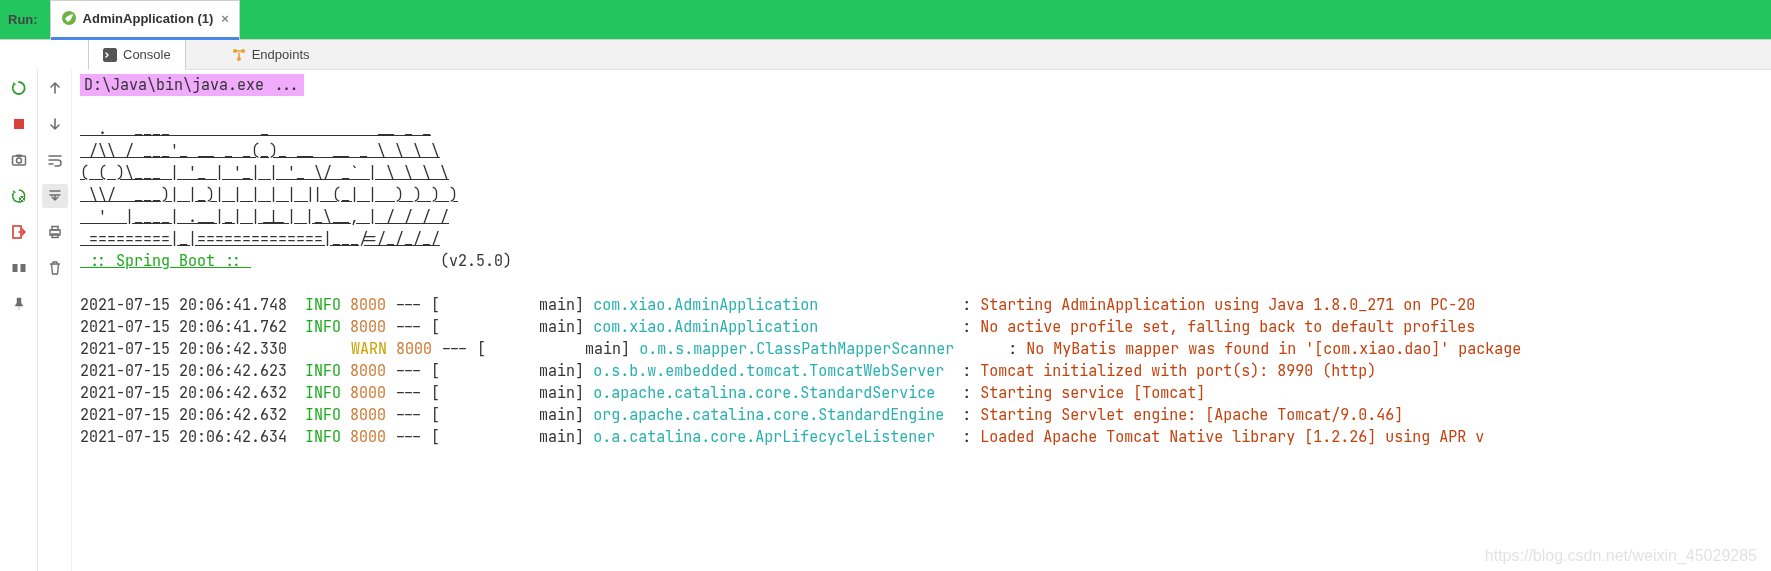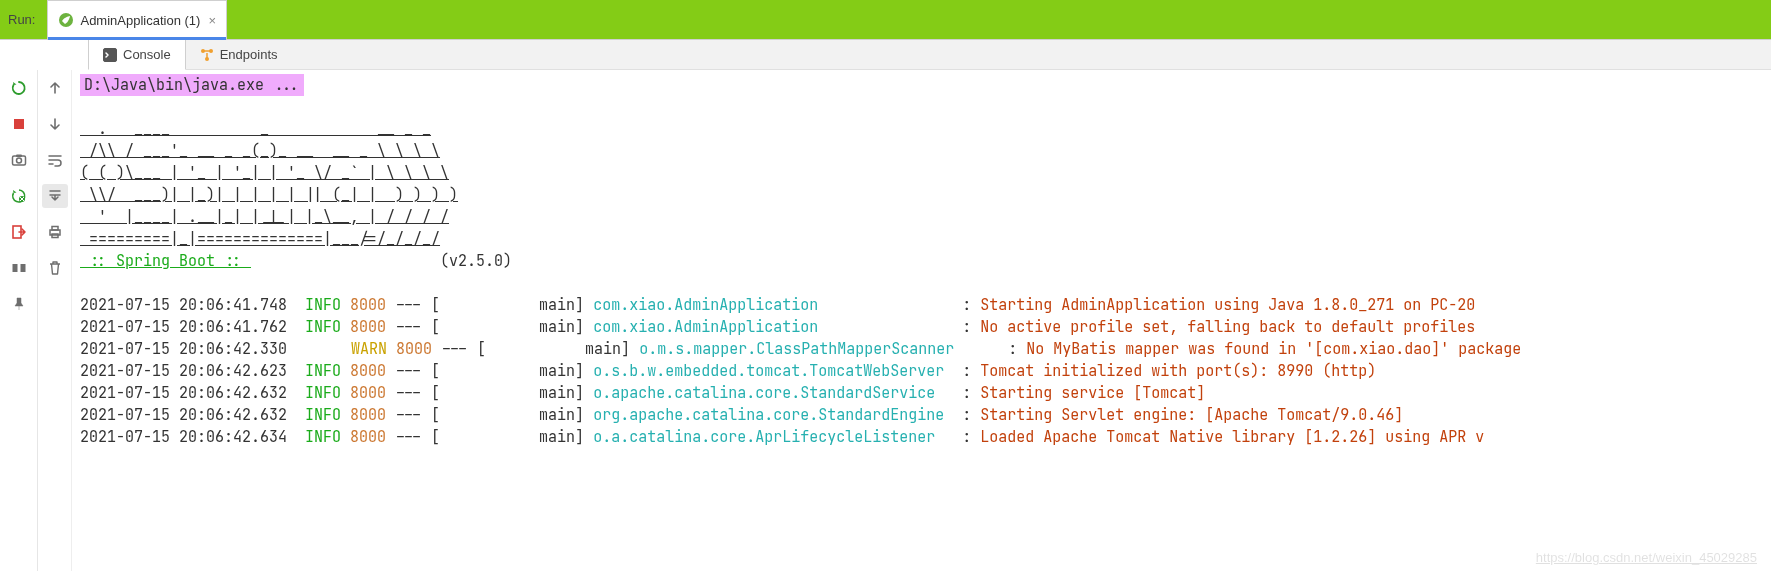--- a/index.html
+++ b/index.html
@@ -8,46 +8,48 @@
     font-family: "Segoe UI", Arial, sans-serif;
     font-size: 13px;
     background: #ffffff;
     color: #333333;
     width: 1771px;
     overflow: hidden;
   }
   .panel { display: flex; flex-direction: column; height: 571px; }
   .run-bar {
     height: 40px;
-    background: #84cc16;
+    background: #22c55e;
     border-bottom: 1px solid #cfcfcf;
     display: flex; align-items: center;
     padding-left: 8px;
+    font-weight: bold;
   }
   .run-label { color: #444; margin-right: 12px; }
   .run-tab {
-    display: flex; align-items: center;
-    height: 100%; padding: 4px 10px;
+    display: flex; align-items: flex-end;
+    height: 100%; padding: 13px 10px;
     background: #ffffff;
     border: 1px solid #cfcfcf; border-bottom: none;
     border-top: 1px solid #cfcfcf;
     position: relative;
   }
   .run-tab::after {
     content: ""; position: absolute; left: 0; right: 0; bottom: -1px;
     height: 3px; background: #4a86e8;
   }
   .run-tab .icon { margin-right: 6px; }
   .run-tab .close { margin-left: 8px; color: #888; }
   .tabs-bar {
     height: 30px;
     background: #f2f2f2;
     border-bottom: 1px solid #e0e0e0;
     display: flex; align-items: stretch;
     margin-left: 44px;
+    gap: 32px;
   }
   .sub-tab {
     display: flex; align-items: center;
     padding: 0 14px; gap: 6px;
     color: #444;
   }
   .sub-tab.active { background: #ffffff; border: 1px solid #cfcfcf; border-bottom: 1px solid #fff; border-top: none; margin-bottom: -1px;}
   .body-row { display: flex; flex: 1 1 auto; overflow: hidden; }
   .gutter {
     width: 38px;
@@ -87,23 +89,22 @@
   .lvl-warn { color: #c9a200; margin-left: 46px; }
   .pid { color: #cc7832; }
   .sep { color: #333; }
   .thr { color: #333; }
   .logger { color: #26b0b0; }
   .msg { color: #c2410c; }
   svg { display: block; }
   .watermark {
     position: absolute;
     right: 14px; bottom: 6px;
-    font-size: 13px;
+    font-size: 16px;
     color: rgba(0,0,0,0.12);
-    text-decoration: underline;
   }
 </style>
 </head>
 <body>
 
 <div class="panel">
 
   <div class="run-bar">
     <span class="run-label">Run:</span>
     <div class="run-tab">

